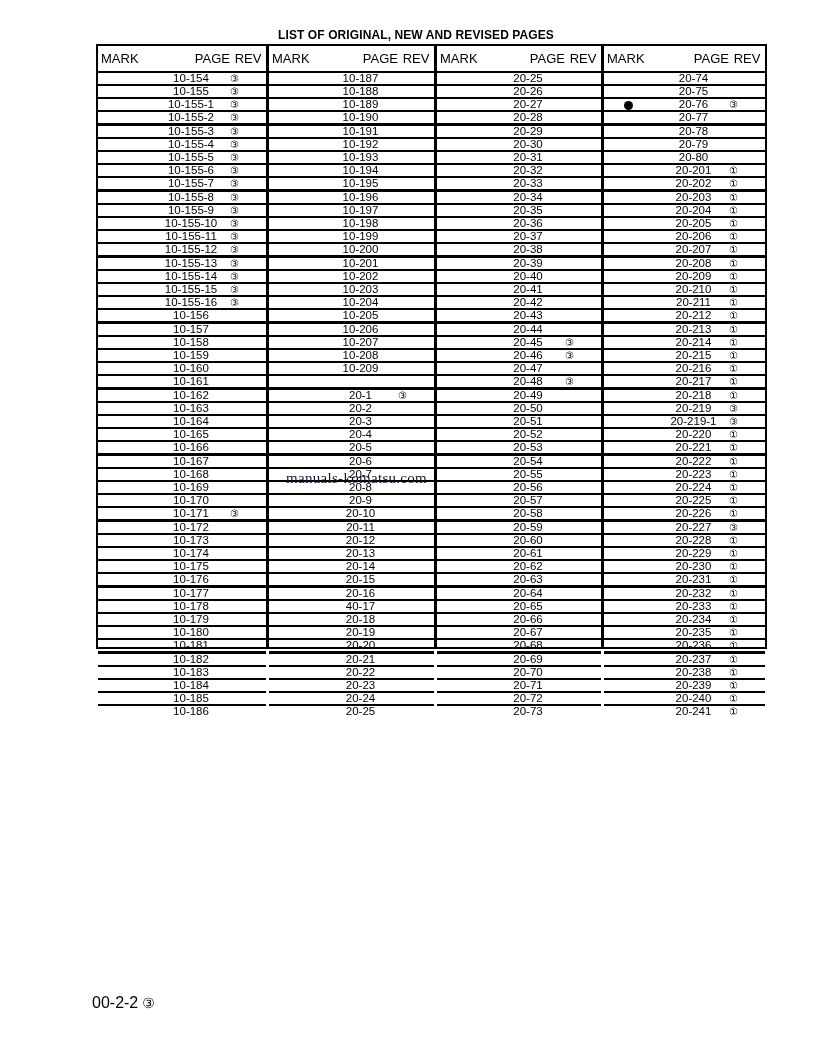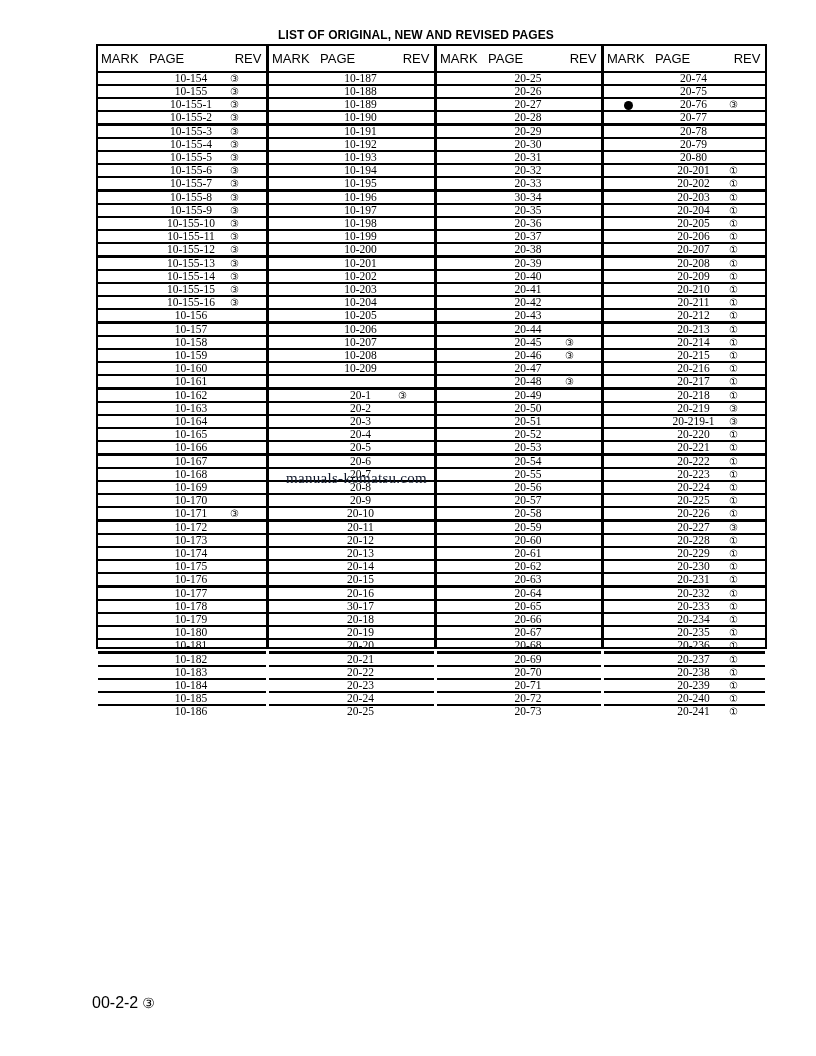--- a/index.html
+++ b/index.html
@@ -12,23 +12,23 @@
   .col { position: relative; height: 100%; box-sizing: border-box; display: flex; flex-direction: column; }
   .col + .col { border-left: 3px solid #000; }
   .col:nth-child(1) { width: 168px; }
   .col:nth-child(2) { width: 168px; }
   .col:nth-child(3) { width: 167px; }
   .col:nth-child(4) { flex: 1; }
   .hdr { height: 27px; border-bottom: 2px solid #000; display: flex; align-items: center;
          font-size: 13px; box-sizing: border-box; flex: none; }
   .hdr span { display: block; }
   .h-mark { width: 48px; padding-left: 3px; }
-  .h-page { flex: 1; text-align: left; }
+  .h-page { flex: 1; text-align: right; }
   .h-rev { width: 36px; text-align: center; }
-  .rows { flex: 1; display: flex; flex-direction: column; font-family: Liberation Serif, serif; }
+  .rows { flex: 1; display: flex; flex-direction: column; }
   .row { flex: 1; display: flex; align-items: flex-end; font-size: 11.5px; line-height: 11px;
          border-bottom: 2px solid #000; box-sizing: border-box; position: relative; }
   .row.thick { border-bottom-width: 3px; }
   .row:last-child { border-bottom: none; }
   .c-mark { width: 48px; text-align: center; position: relative; height: 11px; }
   .c-page { flex: 1; text-align: center; padding-left: 8px; white-space: nowrap; }
   .c-rev { width: 36px; text-align: left; font-size: 10px; padding-left: 2px; }
   .dot { display: inline-block; width: 9px; height: 9px; border-radius: 50%; background: #000;
          position: absolute; left: 20px; bottom: 0; }
   .watermark { position: absolute; left: 286px; top: 470px; font-size: 15px; color: #0f172a;
@@ -498,21 +498,21 @@
           <span class="c-page">20-15</span>
           <span class="c-rev"></span>
         </div>
         <div class="row">
           <span class="c-mark"></span>
           <span class="c-page">20-16</span>
           <span class="c-rev"></span>
         </div>
         <div class="row">
           <span class="c-mark"></span>
-          <span class="c-page">30-17</span>
+          <span class="c-page">40-17</span>
           <span class="c-rev"></span>
         </div>
         <div class="row">
           <span class="c-mark"></span>
           <span class="c-page">20-18</span>
           <span class="c-rev"></span>
         </div>
         <div class="row">
           <span class="c-mark"></span>
           <span class="c-page">20-19</span>
@@ -597,21 +597,21 @@
           <span class="c-page">20-32</span>
           <span class="c-rev"></span>
         </div>
         <div class="row thick">
           <span class="c-mark"></span>
           <span class="c-page">20-33</span>
           <span class="c-rev"></span>
         </div>
         <div class="row">
           <span class="c-mark"></span>
-          <span class="c-page">30-34</span>
+          <span class="c-page">20-34</span>
           <span class="c-rev"></span>
         </div>
         <div class="row">
           <span class="c-mark"></span>
           <span class="c-page">20-35</span>
           <span class="c-rev"></span>
         </div>
         <div class="row">
           <span class="c-mark"></span>
           <span class="c-page">20-36</span>

